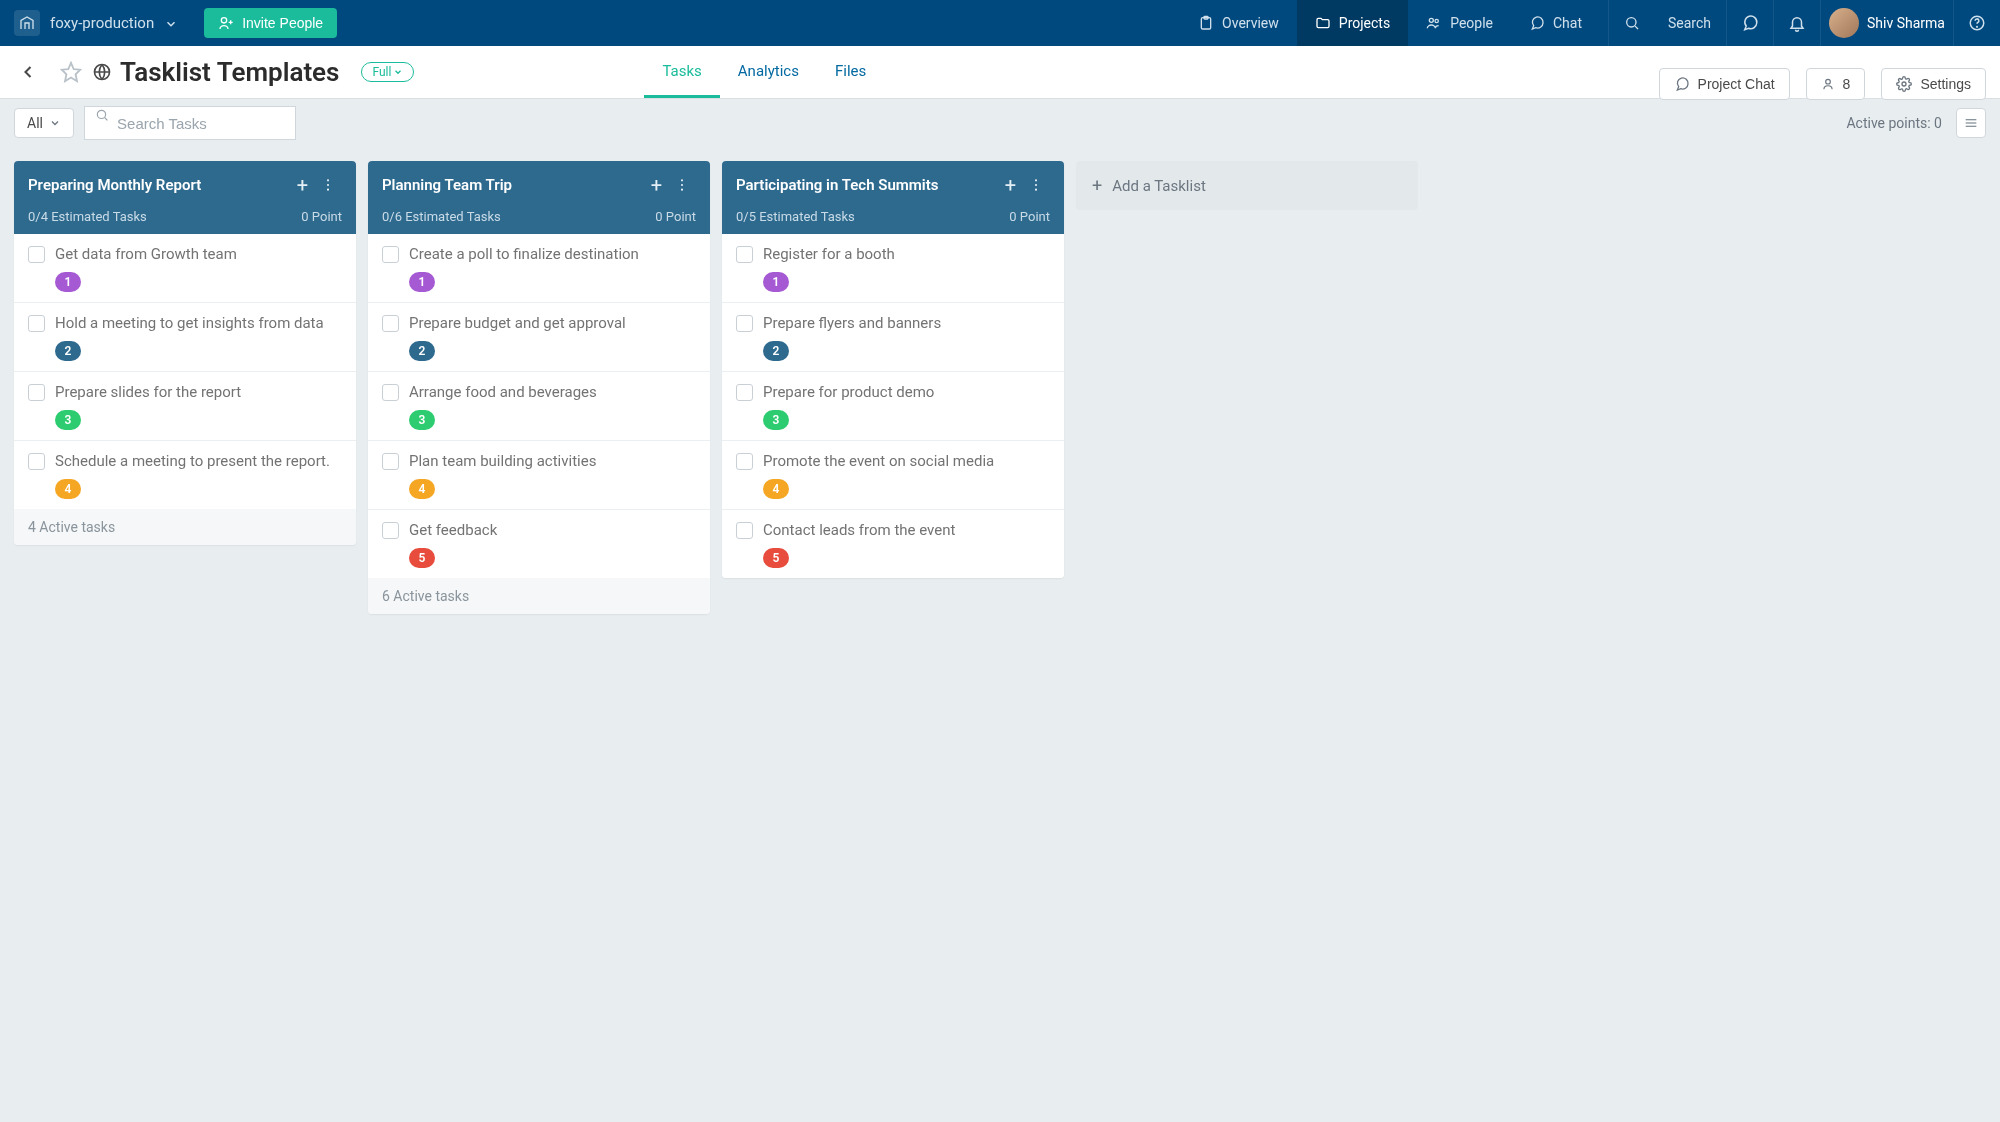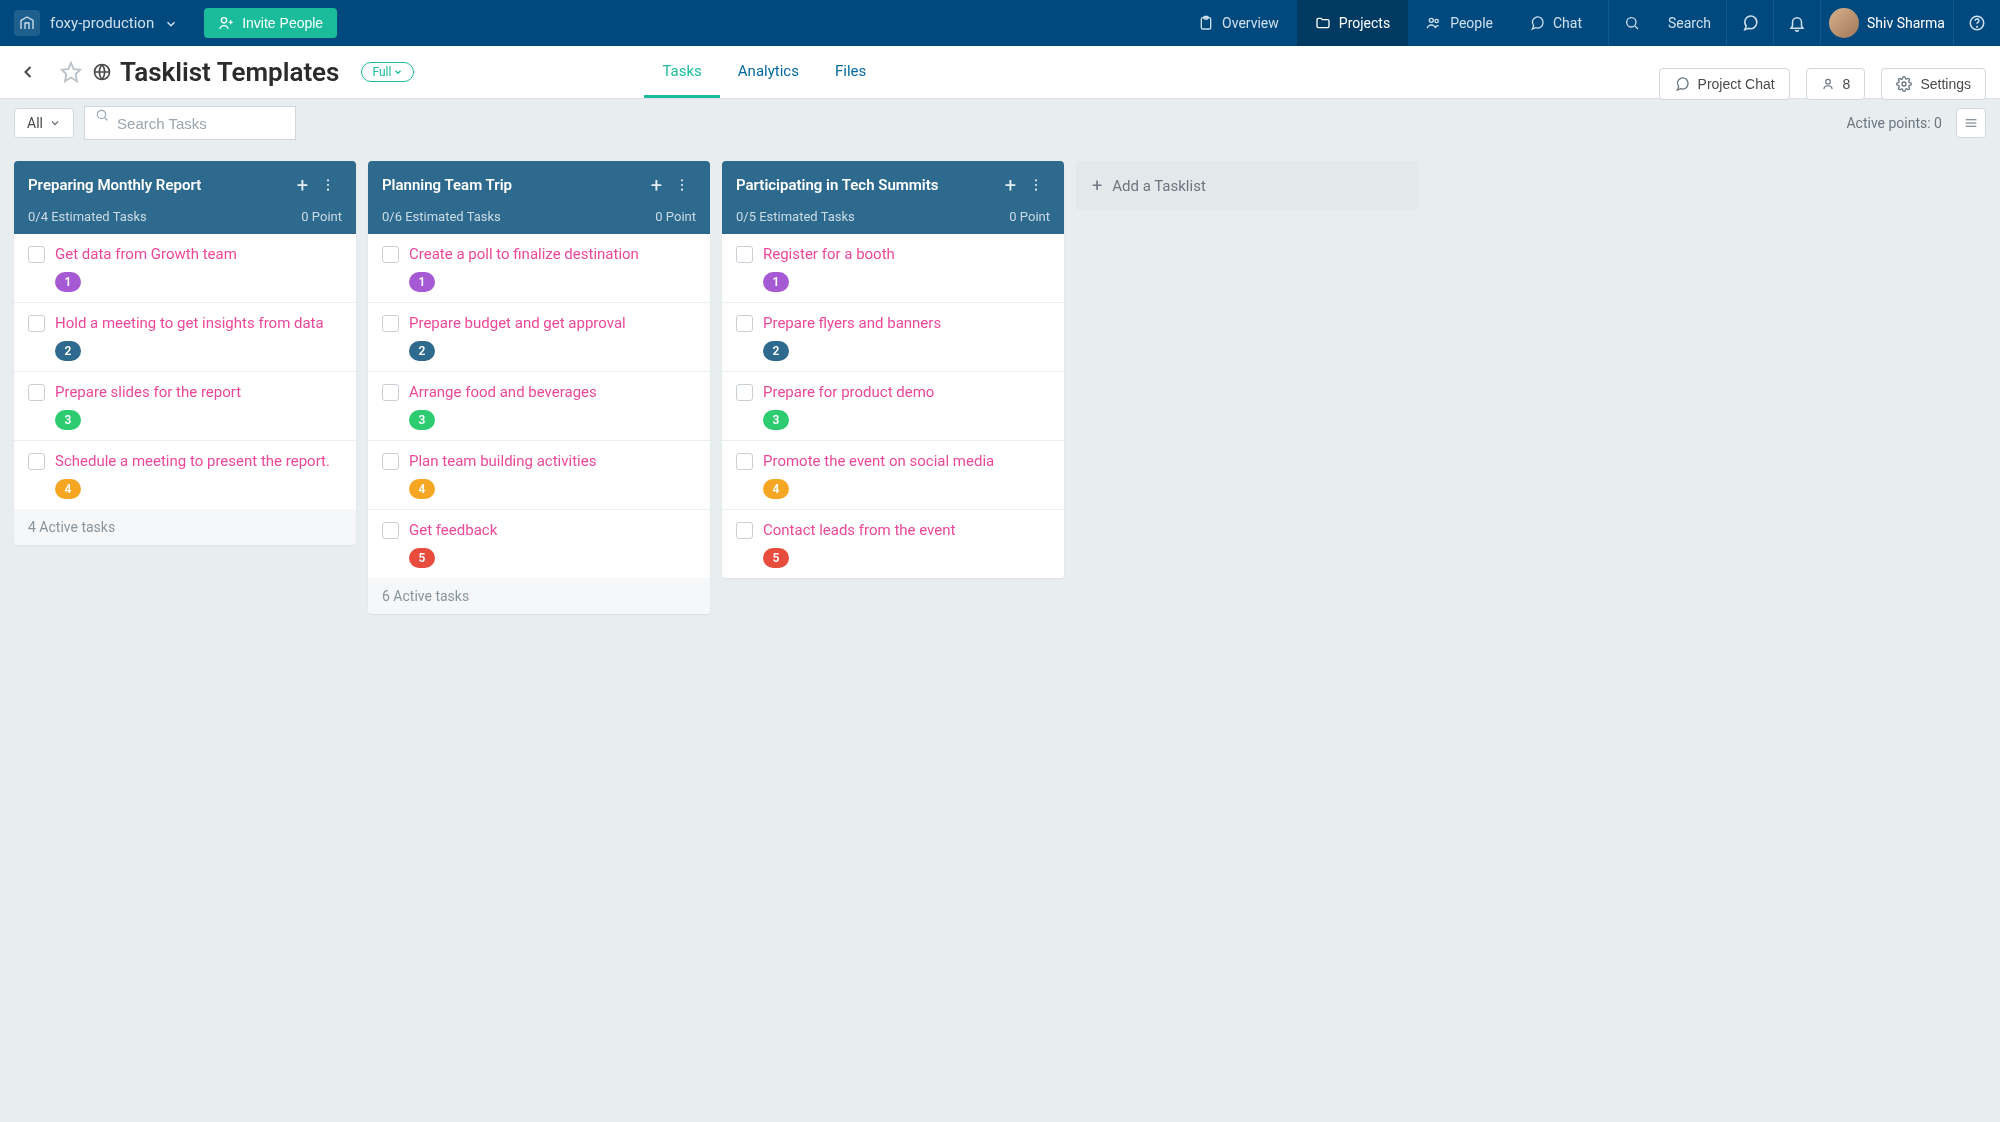--- a/index.html
+++ b/index.html
@@ -44,21 +44,21 @@
 .list { width:342px; background:#fafbfc; border-radius:4px; overflow:hidden; box-shadow:0 1px 2px rgba(0,0,0,0.06);}
 .list-header { background:#2e6a8e; color:#fff; padding:10px 14px; display:flex; align-items:center;}
 .list-header .title { font-weight:600; font-size:15px; flex:1;}
 .list-header .icon-btn { color:#e3eef5; cursor:pointer; padding:4px 6px; font-size:20px; line-height:1;}
 .list-sub { background:#2e6a8e; color:#c9dbe7; font-size:13px; padding:0 14px 10px; display:flex; justify-content:space-between;}
 .list-body { background:#fff;}
 .task { border-bottom:1px solid #eceff2; padding:10px 14px; cursor:pointer;}
 .task:last-child{border-bottom:none;}
 .task-row { display:flex; gap:10px; align-items:flex-start;}
 .task-check { width:17px; height:17px; border:1.5px solid #c8d0d6; border-radius:3px; flex-shrink:0; margin-top:2px;}
-.task-title { font-size:15px; color:#ec4899; line-height:1.4;}
+.task-title { font-size:15px; color:#737373; line-height:1.4;}
 .task-badge { display:inline-flex; align-items:center; justify-content:center; min-width:26px; height:20px; border-radius:10px; color:#fff; font-size:12px; font-weight:600; margin-top:7px; margin-left:27px; padding:0 8px;}
 .badge-purple{background:#a55ad4;} .badge-blue{background:#2e6a8e;} .badge-green{background:#2ecc71;} .badge-orange{background:#f5a623;} .badge-red{background:#e74c3c;} .badge-slate{background:#607d8b;}
 .list-footer { background:#f5f7f8; padding:10px 14px; font-size:14px; color:#8a949c;}
 .add-list { width:342px; background:#e3e8eb; border-radius:4px; padding:14px 16px; display:flex; align-items:center; gap:10px; color:#6c7680; cursor:pointer; font-size:15px;}
 
 svg { display:block; }
 .chev{transform:translateY(1px);}
 </style>
 </head>
 <body>

